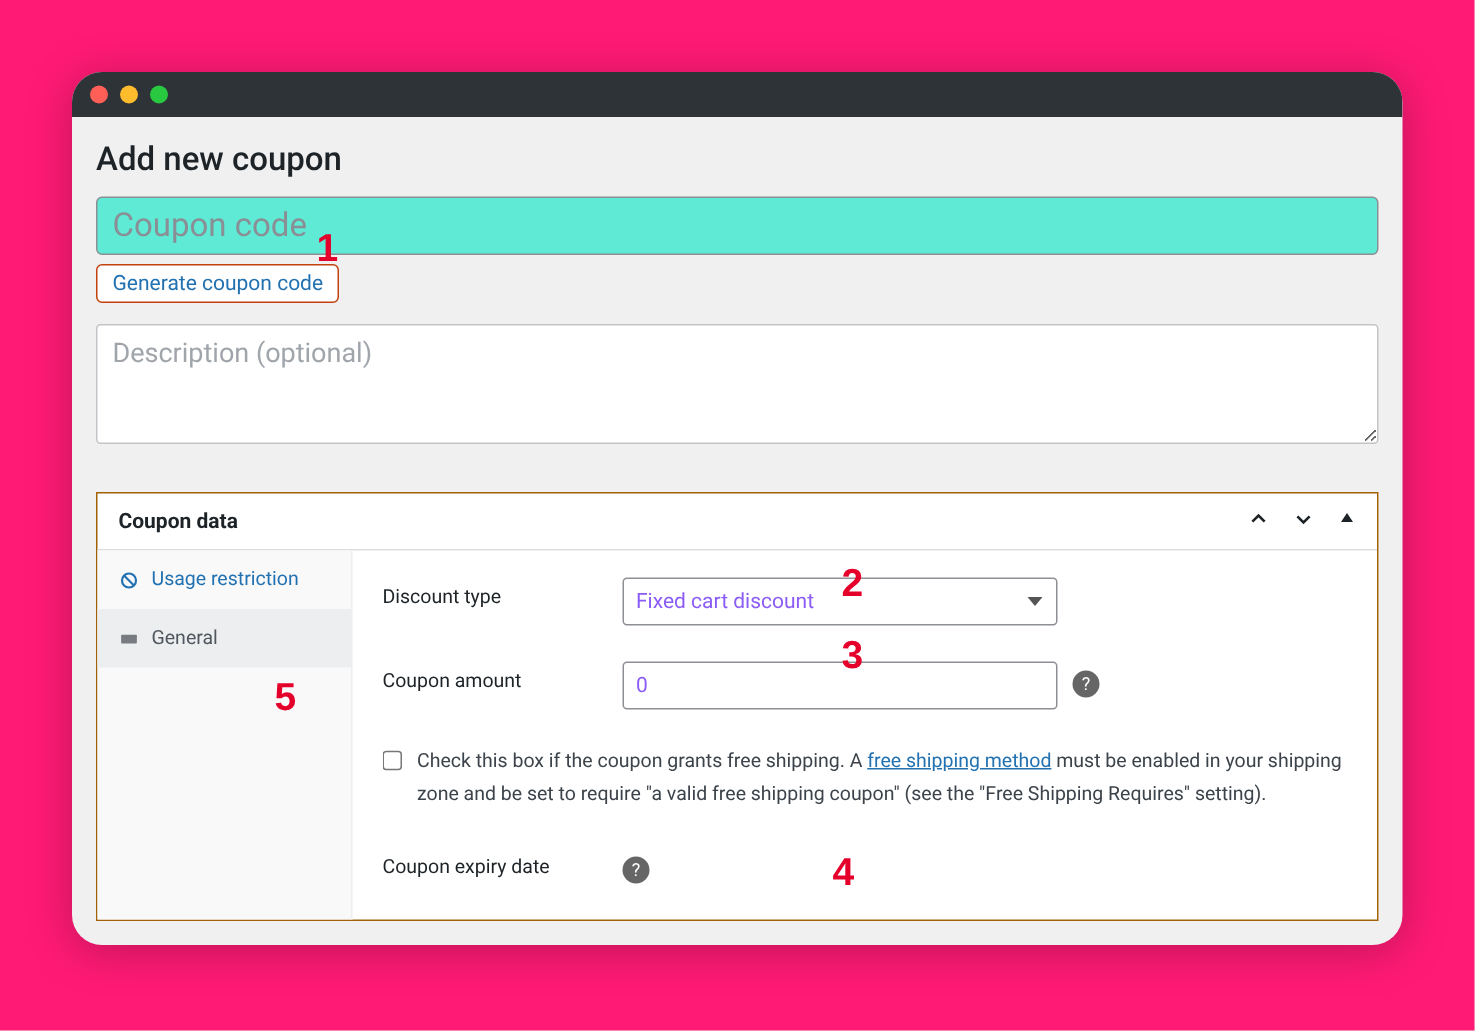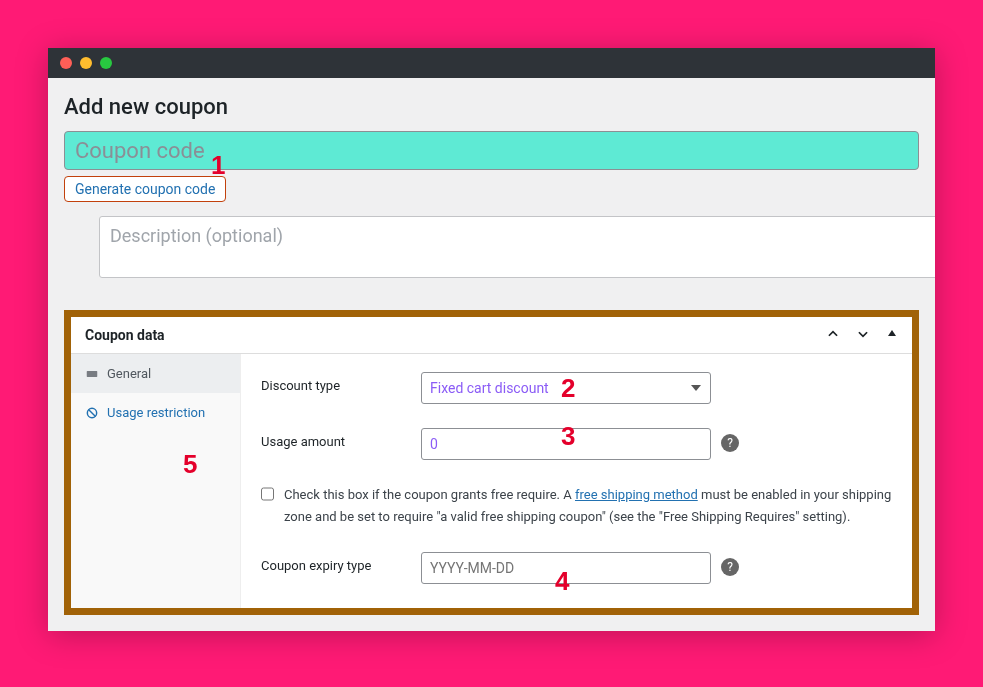--- a/index.html
+++ b/index.html
@@ -1,28 +1,28 @@
 <!DOCTYPE html>
 <html><head>
   <meta charset="utf-8">
   <style>
     * { margin:0; padding:0; box-sizing:border-box; font-family:-apple-system,BlinkMacSystemFont,"Segoe UI",Roboto,sans-serif; }
     body { background:#ff1a75; width:983px; height:687px; padding:48px; position:relative; }
-    .window { background:#f0f0f1; border-radius:0; overflow:hidden; box-shadow:0 4px 30px rgba(0,0,0,.25); }
+    .window { background:#f0f0f1; border-radius:20px; overflow:hidden; box-shadow:0 4px 30px rgba(0,0,0,.25); }
     .titlebar { background:#2e3338; height:30px; display:flex; align-items:center; padding:0 12px; gap:8px; }
     .titlebar .dot { width:12px; height:12px; border-radius:50%; }
     .dot.red{background:#ff5f57;} .dot.yel{background:#ffbd2e;} .dot.grn{background:#28c840;}
     .content { padding:12px 16px 16px; }
     h1 { font-size:22px; font-weight:500; color:#1d2327; margin:4px 0 12px; }
     .code-input { width:100%; font-size:22px; padding:6px 10px; border:1px solid #8c8f94; border-radius:4px; color:#2c3338; background:#5eead4; }
     .code-input::placeholder { color:#8a8f96; }
     .gen-btn { margin-top:6px; background:#fff; border:1px solid #c2410c; color:#2271b1; font-size:14px; padding:4px 10px; border-radius:4px; cursor:pointer; }
-    .desc { margin-top:14px; width:100%; height:62px; resize:both; border:1px solid #c3c4c7; border-radius:3px; padding:8px 10px; font-size:18px; color:#333; background:#fff;margin-left:35px; }
+    .desc { margin-top:14px; width:100%; height:80px; resize:both; border:1px solid #c3c4c7; border-radius:3px; padding:8px 10px; font-size:18px; color:#333; background:#fff; }
     .desc::placeholder{color:#a0a5ab;}
-    .panel { margin-top:28px; border:7px solid #a16207; background:#fff; }
+    .panel { margin-top:28px; border:1px solid #a16207; background:#fff; }
     .panel-head { display:flex; align-items:center; justify-content:space-between; padding:10px 14px; border-bottom:1px solid #ddd; }
     .panel-head .ttl { font-weight:700; font-size:14px; color:#1d2327; }
     .panel-head .icons { display:flex; gap:16px; color:#1d2327; }
     .panel-head .icons span{cursor:pointer; font-size:14px; line-height:1;}
     .panel-body { display:flex; }
     .tabs { width:170px; border-right:1px solid #eee; background:#f9f9f9; }
     .tab { display:flex; align-items:center; gap:8px; font-size:13px; padding:12px 14px; cursor:pointer; color:#2271b1; }
     .tab.active { background:#eceef0; color:#50575e; }
     .tab .ico { width:14px; height:14px; display:inline-flex; align-items:center; justify-content:center; }
     .fields { flex:1; padding:18px 20px; }
@@ -75,72 +75,71 @@
           <span>
             <svg width="12" height="12" viewBox="0 0 24 24" fill="#1d2327">
                 <polygon points="4,18 20,18 12,6"></polygon>
               </svg>
           </span>
         </span>
       </div>
 
       <div class="panel-body">
         <div class="tabs">
-          <div class="tab active">
-            <span class="ico">
-              <svg width="14" height="14" viewBox="0 0 24 24" fill="#787c82">
-                  <rect x="3" y="7" width="18" height="10" rx="1"></rect>
-                </svg>
-            </span>
-            <span>General</span>
-          </div>
           <div class="tab">
             <span class="ico">
               <svg width="14" height="14" viewBox="0 0 24 24" fill="none" stroke="#2271b1" stroke-width="2.5">
                   <circle cx="12" cy="12" r="8"></circle>
                   <line x1="6" y1="6" x2="18" y2="18"></line>
                 </svg>
             </span>
             <span>Usage restriction</span>
+          </div>
+          <div class="tab active">
+            <span class="ico">
+              <svg width="14" height="14" viewBox="0 0 24 24" fill="#787c82">
+                  <rect x="3" y="7" width="18" height="10" rx="1"></rect>
+                </svg>
+            </span>
+            <span>General</span>
           </div>
         </div>
 
         <div class="fields">
           <div class="row">
             <div class="lbl">Discount type</div>
             <div class="ctrl">
               <span class="sel-wrap">
                 <select class="sel">
                   <option>Fixed cart discount</option>
                 </select>
               </span>
             </div>
           </div>
 
           <div class="row">
-            <div class="lbl">Usage amount</div>
+            <div class="lbl">Coupon amount</div>
             <div class="ctrl">
               <input class="txt" type="text" value="0" style="">
               <span class="help">?</span>
             </div>
           </div>
 
           <div class="row">
             <div class="ctrl">
               <input class="chk" type="checkbox" style="">
               <div class="hint">
-                <span>Check this box if the coupon grants free require. A </span><a href="#">free shipping method</a><span> must be enabled in your shipping zone and be set to require "a valid free shipping coupon" (see the "Free Shipping Requires" setting).</span>
+                <span>Check this box if the coupon grants free shipping. A </span><a href="#">free shipping method</a><span> must be enabled in your shipping zone and be set to require "a valid free shipping coupon" (see the "Free Shipping Requires" setting).</span>
               </div>
             </div>
           </div>
 
           <div class="row">
-            <div class="lbl">Coupon expiry type</div>
+            <div class="lbl">Coupon expiry date</div>
             <div class="ctrl">
-              <input class="txt" type="text" placeholder="YYYY-MM-DD" style="">
               <span class="help">?</span>
             </div>
           </div>
         </div>
       </div>
     </div>
   </div>
 </div>
 
 <div class="annot" style="left:211px; top:150px;">1</div>

